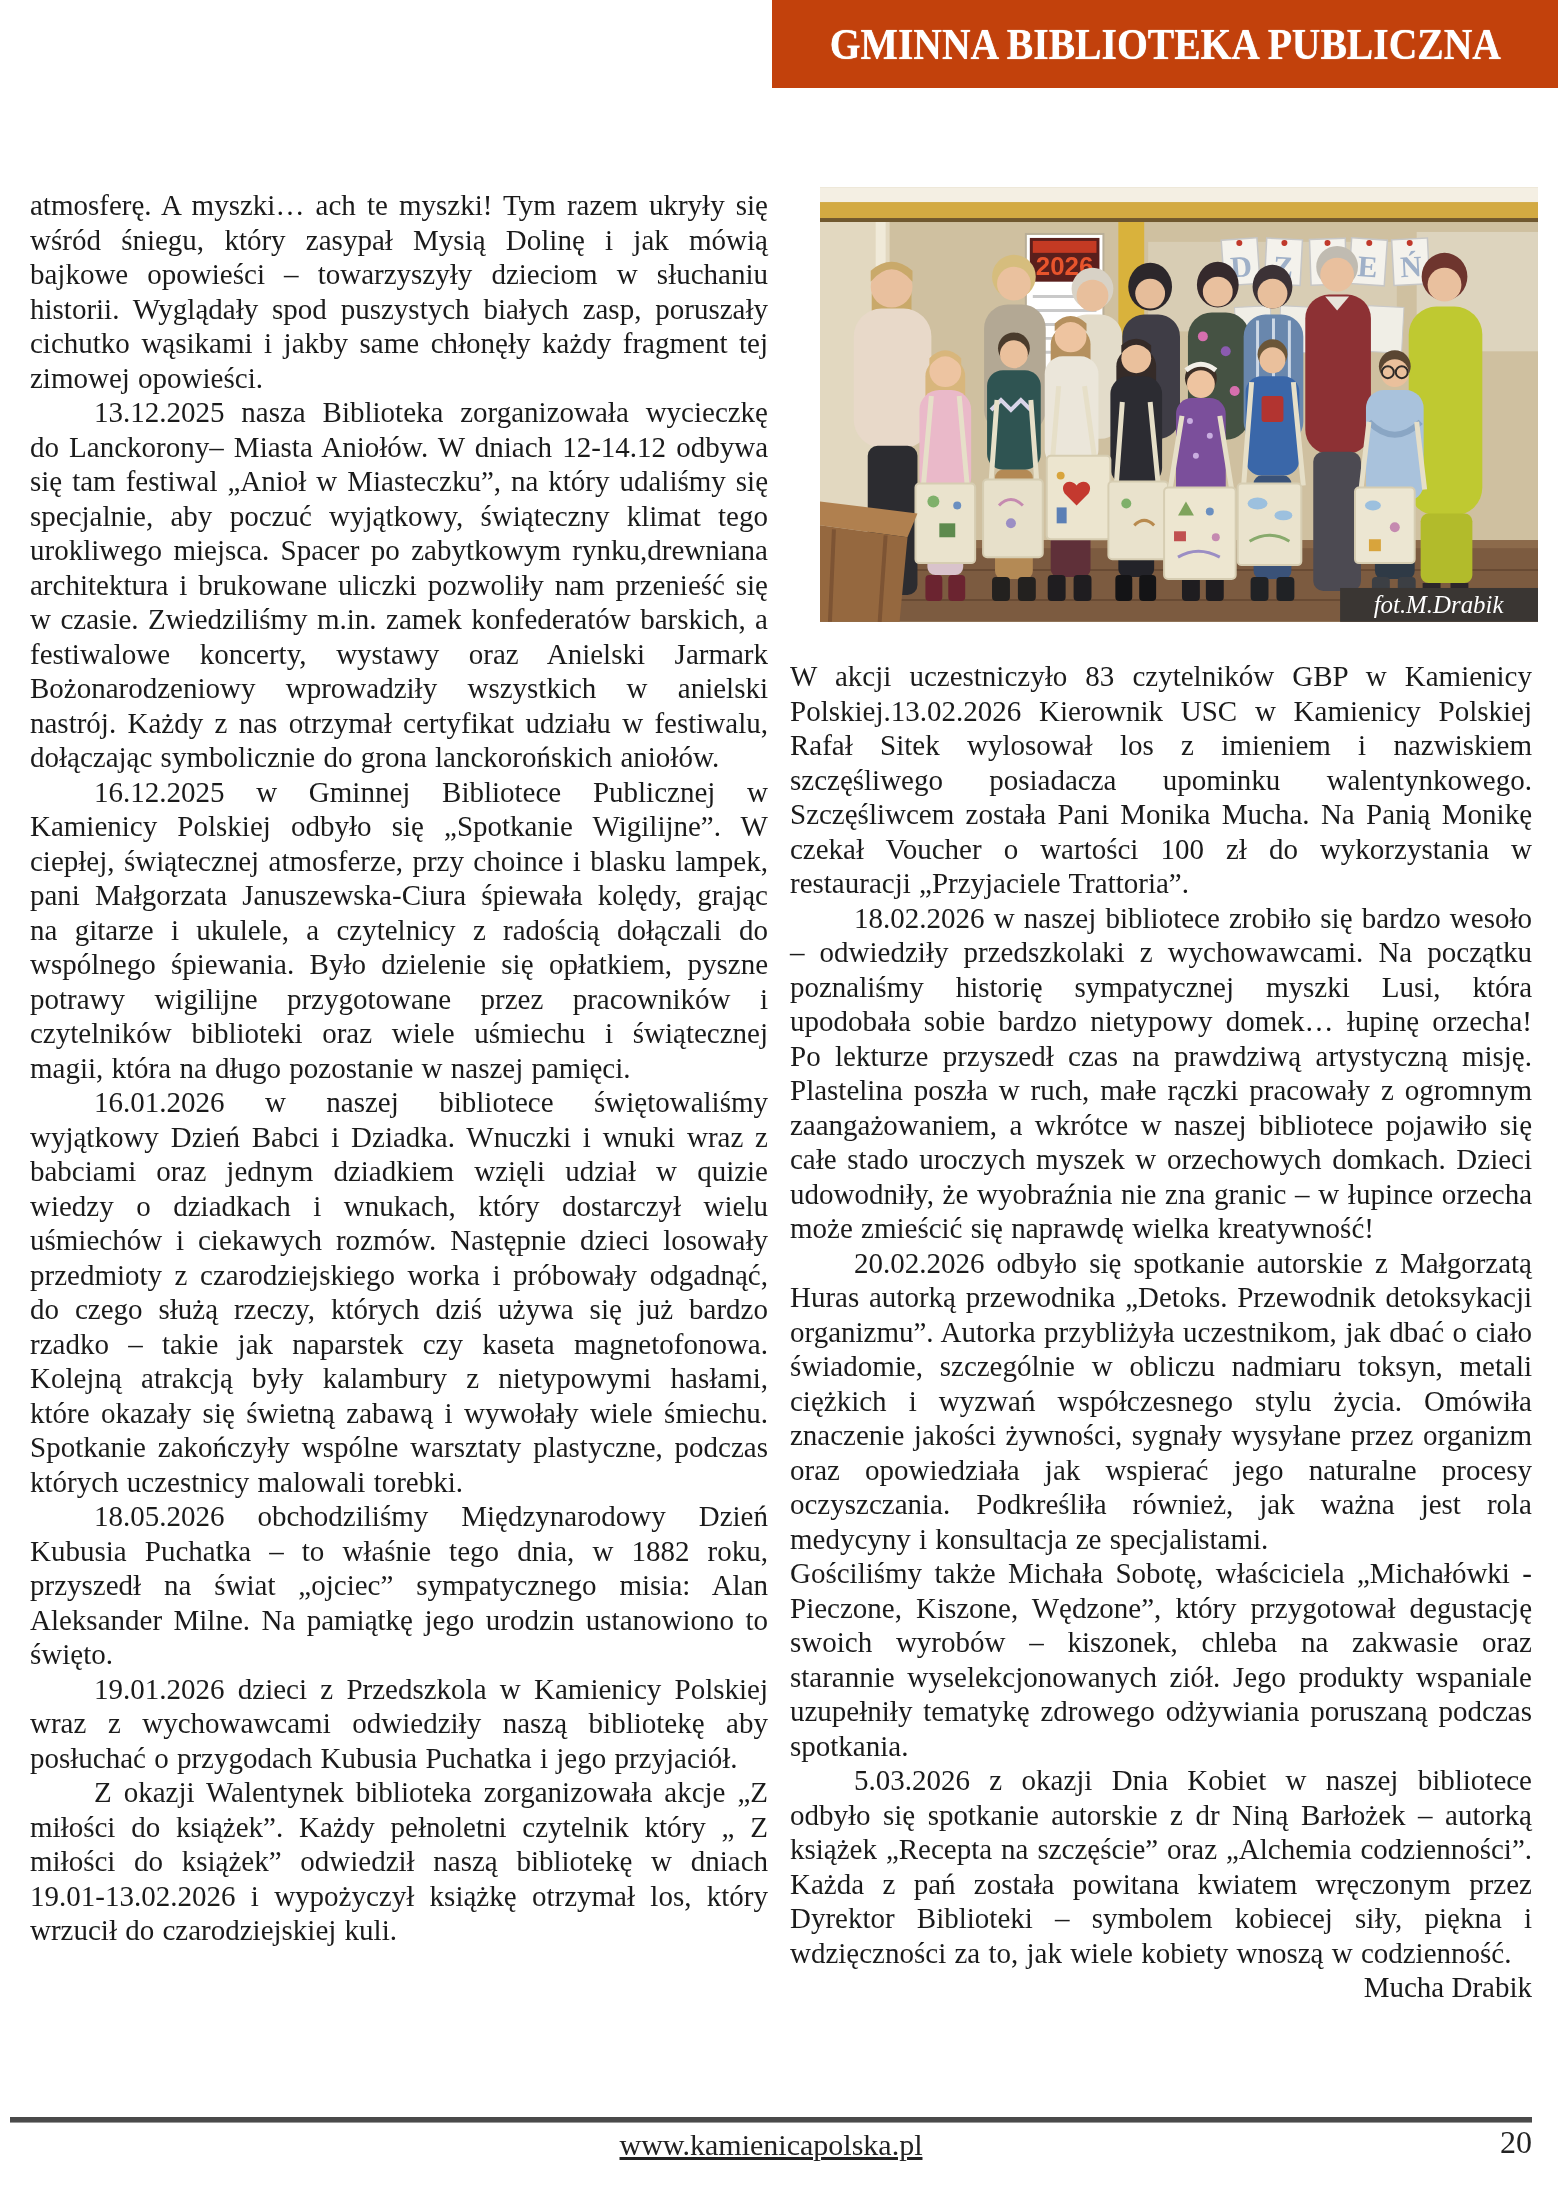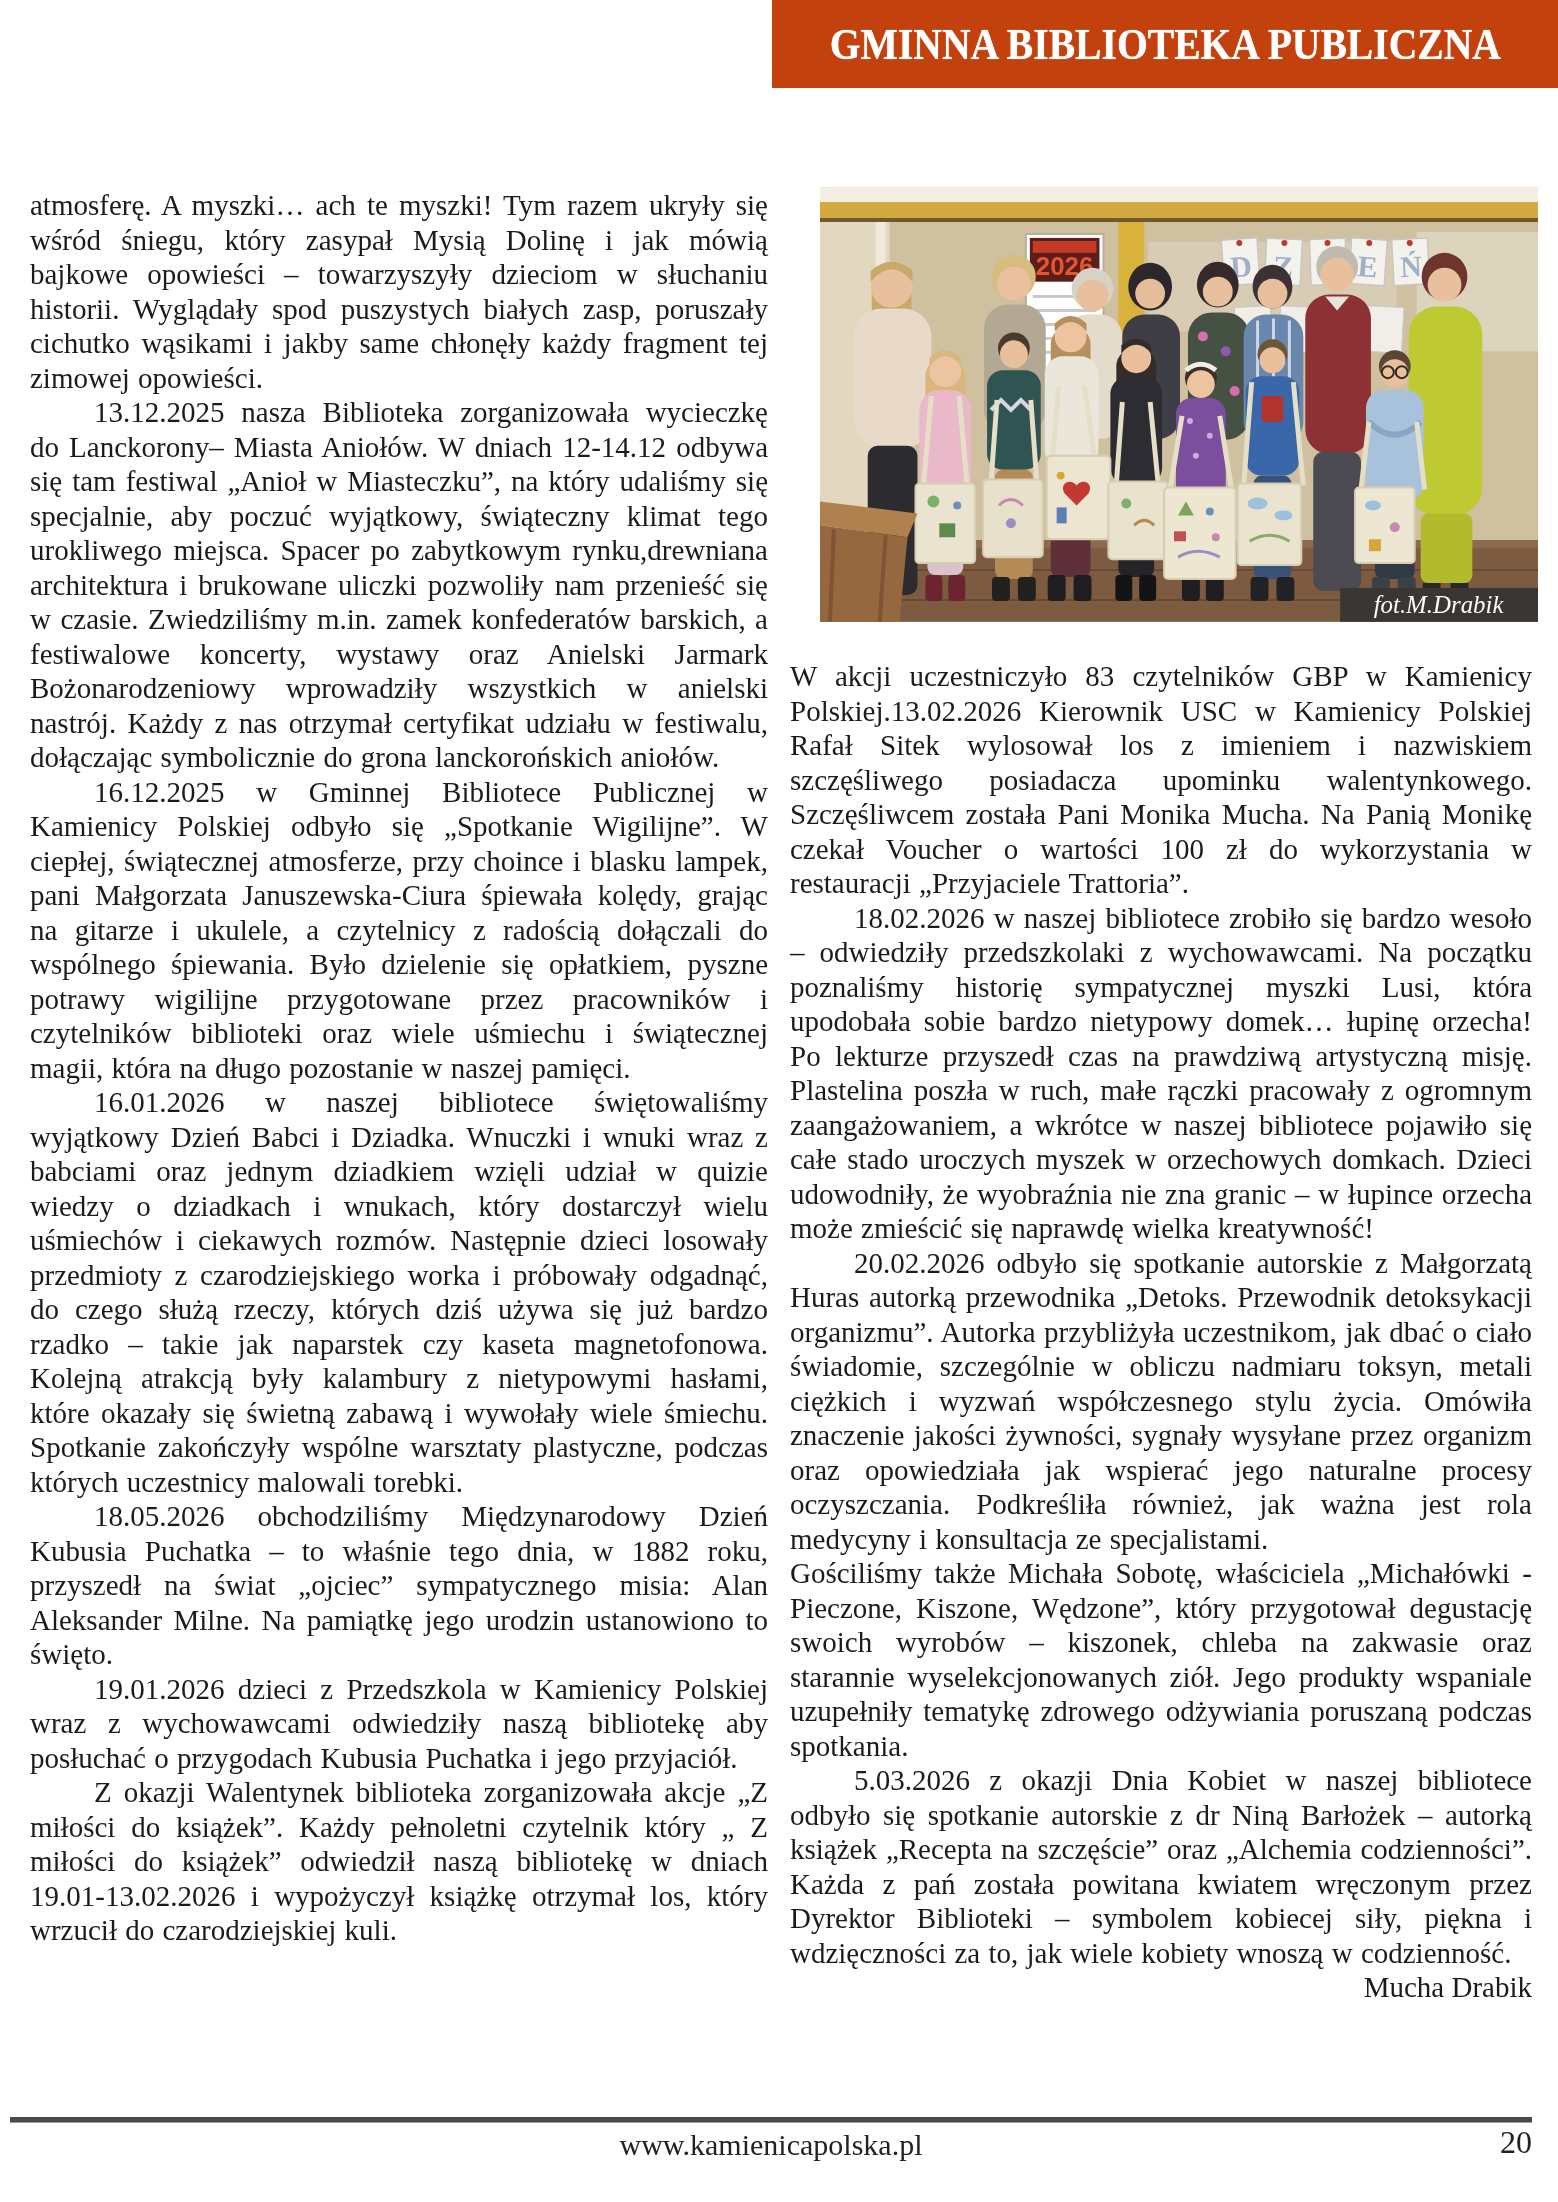--- a/index.html
+++ b/index.html
@@ -47,21 +47,21 @@
     padding-left:18px;
   }
   figure.photo svg{display:block;width:718px;height:437px;}
   
   .footer-rule{
     position:absolute;left:10px;top:2117px;width:1522px;height:5px;
     background:#4a4a4a;border-bottom:1px solid #9a9a9a;
   }
   .footer-url{
     position:absolute;left:10px;top:2128px;width:1522px;
-    text-align:center;font-size:30px;color:#222;
+    text-align:center;font-size:30px;color:#222;text-decoration:underline;
   }
   .page-number{
     position:absolute;right:26px;top:2124px;
     font-size:32px;color:#222;
   }
 </style>
 </head>
 <body>
 
 <div class="page">

